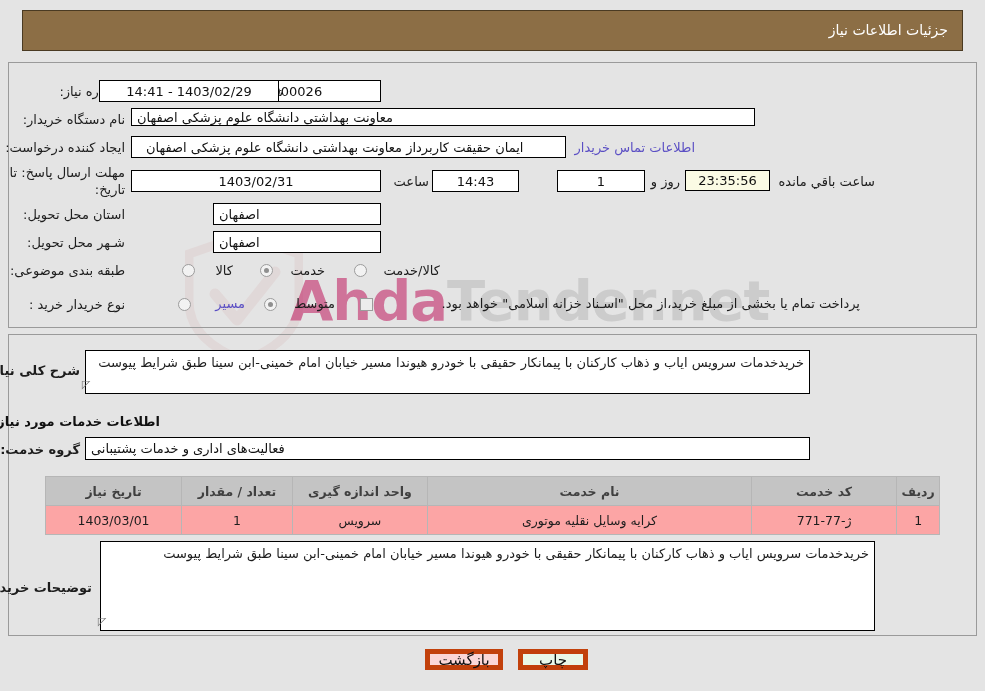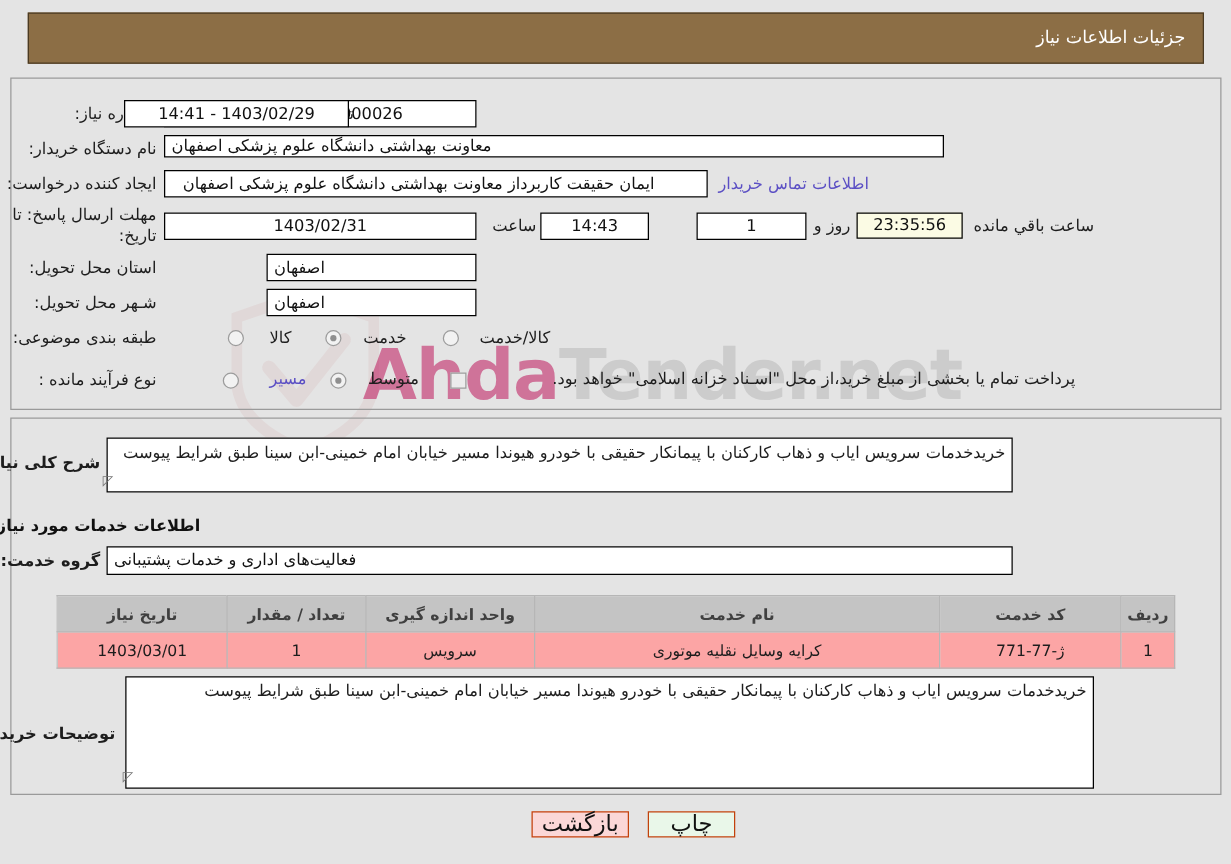--- a/index.html
+++ b/index.html
@@ -208,23 +208,23 @@
   .tbl .c-radif { width: 40px; }
   .tbl .c-code  { width: 145px; }
   .tbl .c-name  { width: 330px; }
   .tbl .c-unit  { width: 135px; }
   .tbl .c-qty   { width: 110px; }
   .tbl .c-date  { width: 135px; }
 
   
   .btn {
     position: absolute;
-    border: 1px solid #c2410c;
-    box-sizing: border-box;
-    font-size: 18px;
+    border: 5px solid #c2410c;
+    box-sizing: border-box;
+    font-size: 15px;
     color: #111;
     display: flex;
     align-items: center;
     justify-content: center;
     cursor: pointer;
     z-index: 3;
     font-family: "DejaVu Sans", "Liberation Sans", sans-serif;
   }
   #btn-print  { left: 518px; top: 649px; width: 70px; height: 21px; background: #e9f7e9; }
   #btn-back   { left: 425px; top: 649px; width: 78px; height: 21px; background: #fbd7d7; }
@@ -285,21 +285,21 @@
 
   <div class="radio" style="right:790px; top:264px;"></div>
   <div class="smalltxt" style="right:752px; top:263px;">کالا</div>
 
   <div class="radio on" style="right:712px; top:264px;"></div>
   <div class="smalltxt" style="right:660px; top:263px;">خدمت</div>
 
   <div class="radio" style="right:618px; top:264px;"></div>
   <div class="smalltxt" style="right:545px; top:263px;">کالا/خدمت</div>
 
-  <div class="lbl" style="right:860px; top:297px;">نوع فرآیند مانده :</div>
+  <div class="lbl" style="right:860px; top:297px;">نوع خریدار خرید :</div>
 
   <div class="radio" style="right:794px; top:298px;"></div>
   <div class="smalltxt purple" style="right:740px; top:296px;">مسیر</div>
 
   <div class="radio on" style="right:708px; top:298px;"></div>
   <div class="smalltxt" style="right:650px; top:296px;">متوسط</div>
 
   <div class="chk" style="right:612px; top:298px;"></div>
   <div class="smalltxt" style="right:125px; top:296px;">پرداخت تمام یا بخشی از مبلغ خرید،از محل "اسـناد خزانه اسلامی" خواهد بود.</div>
 

